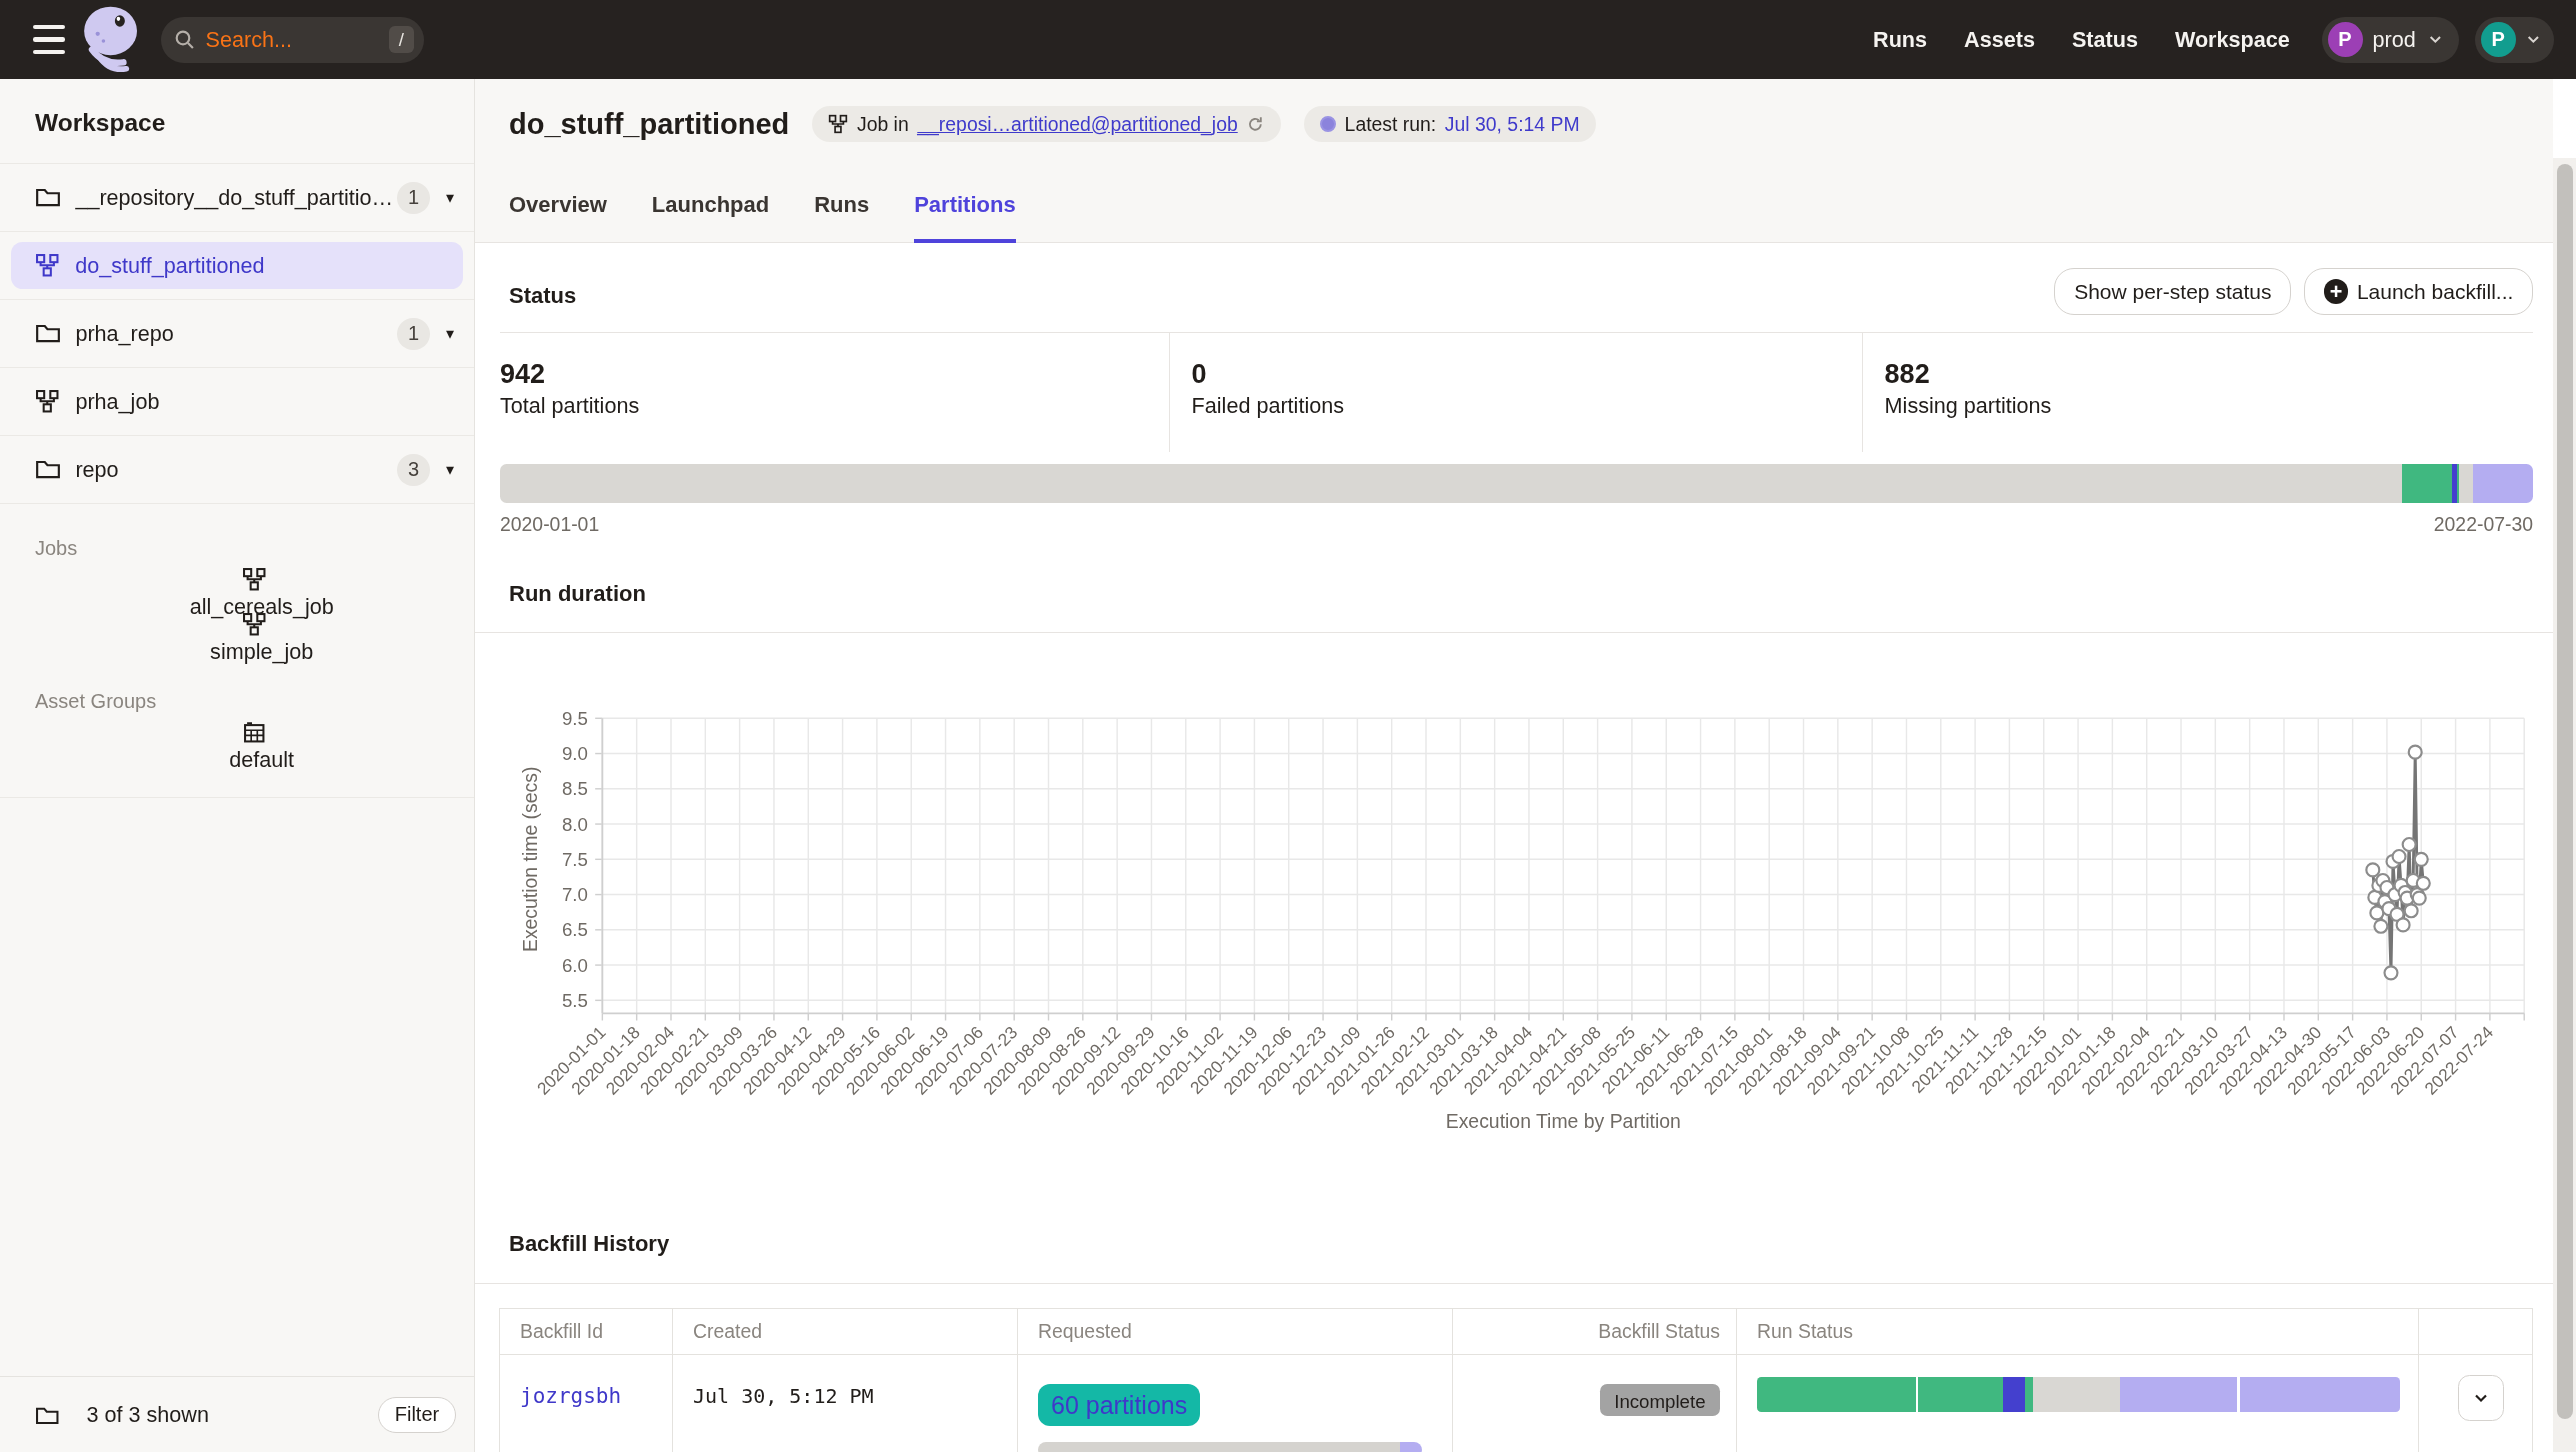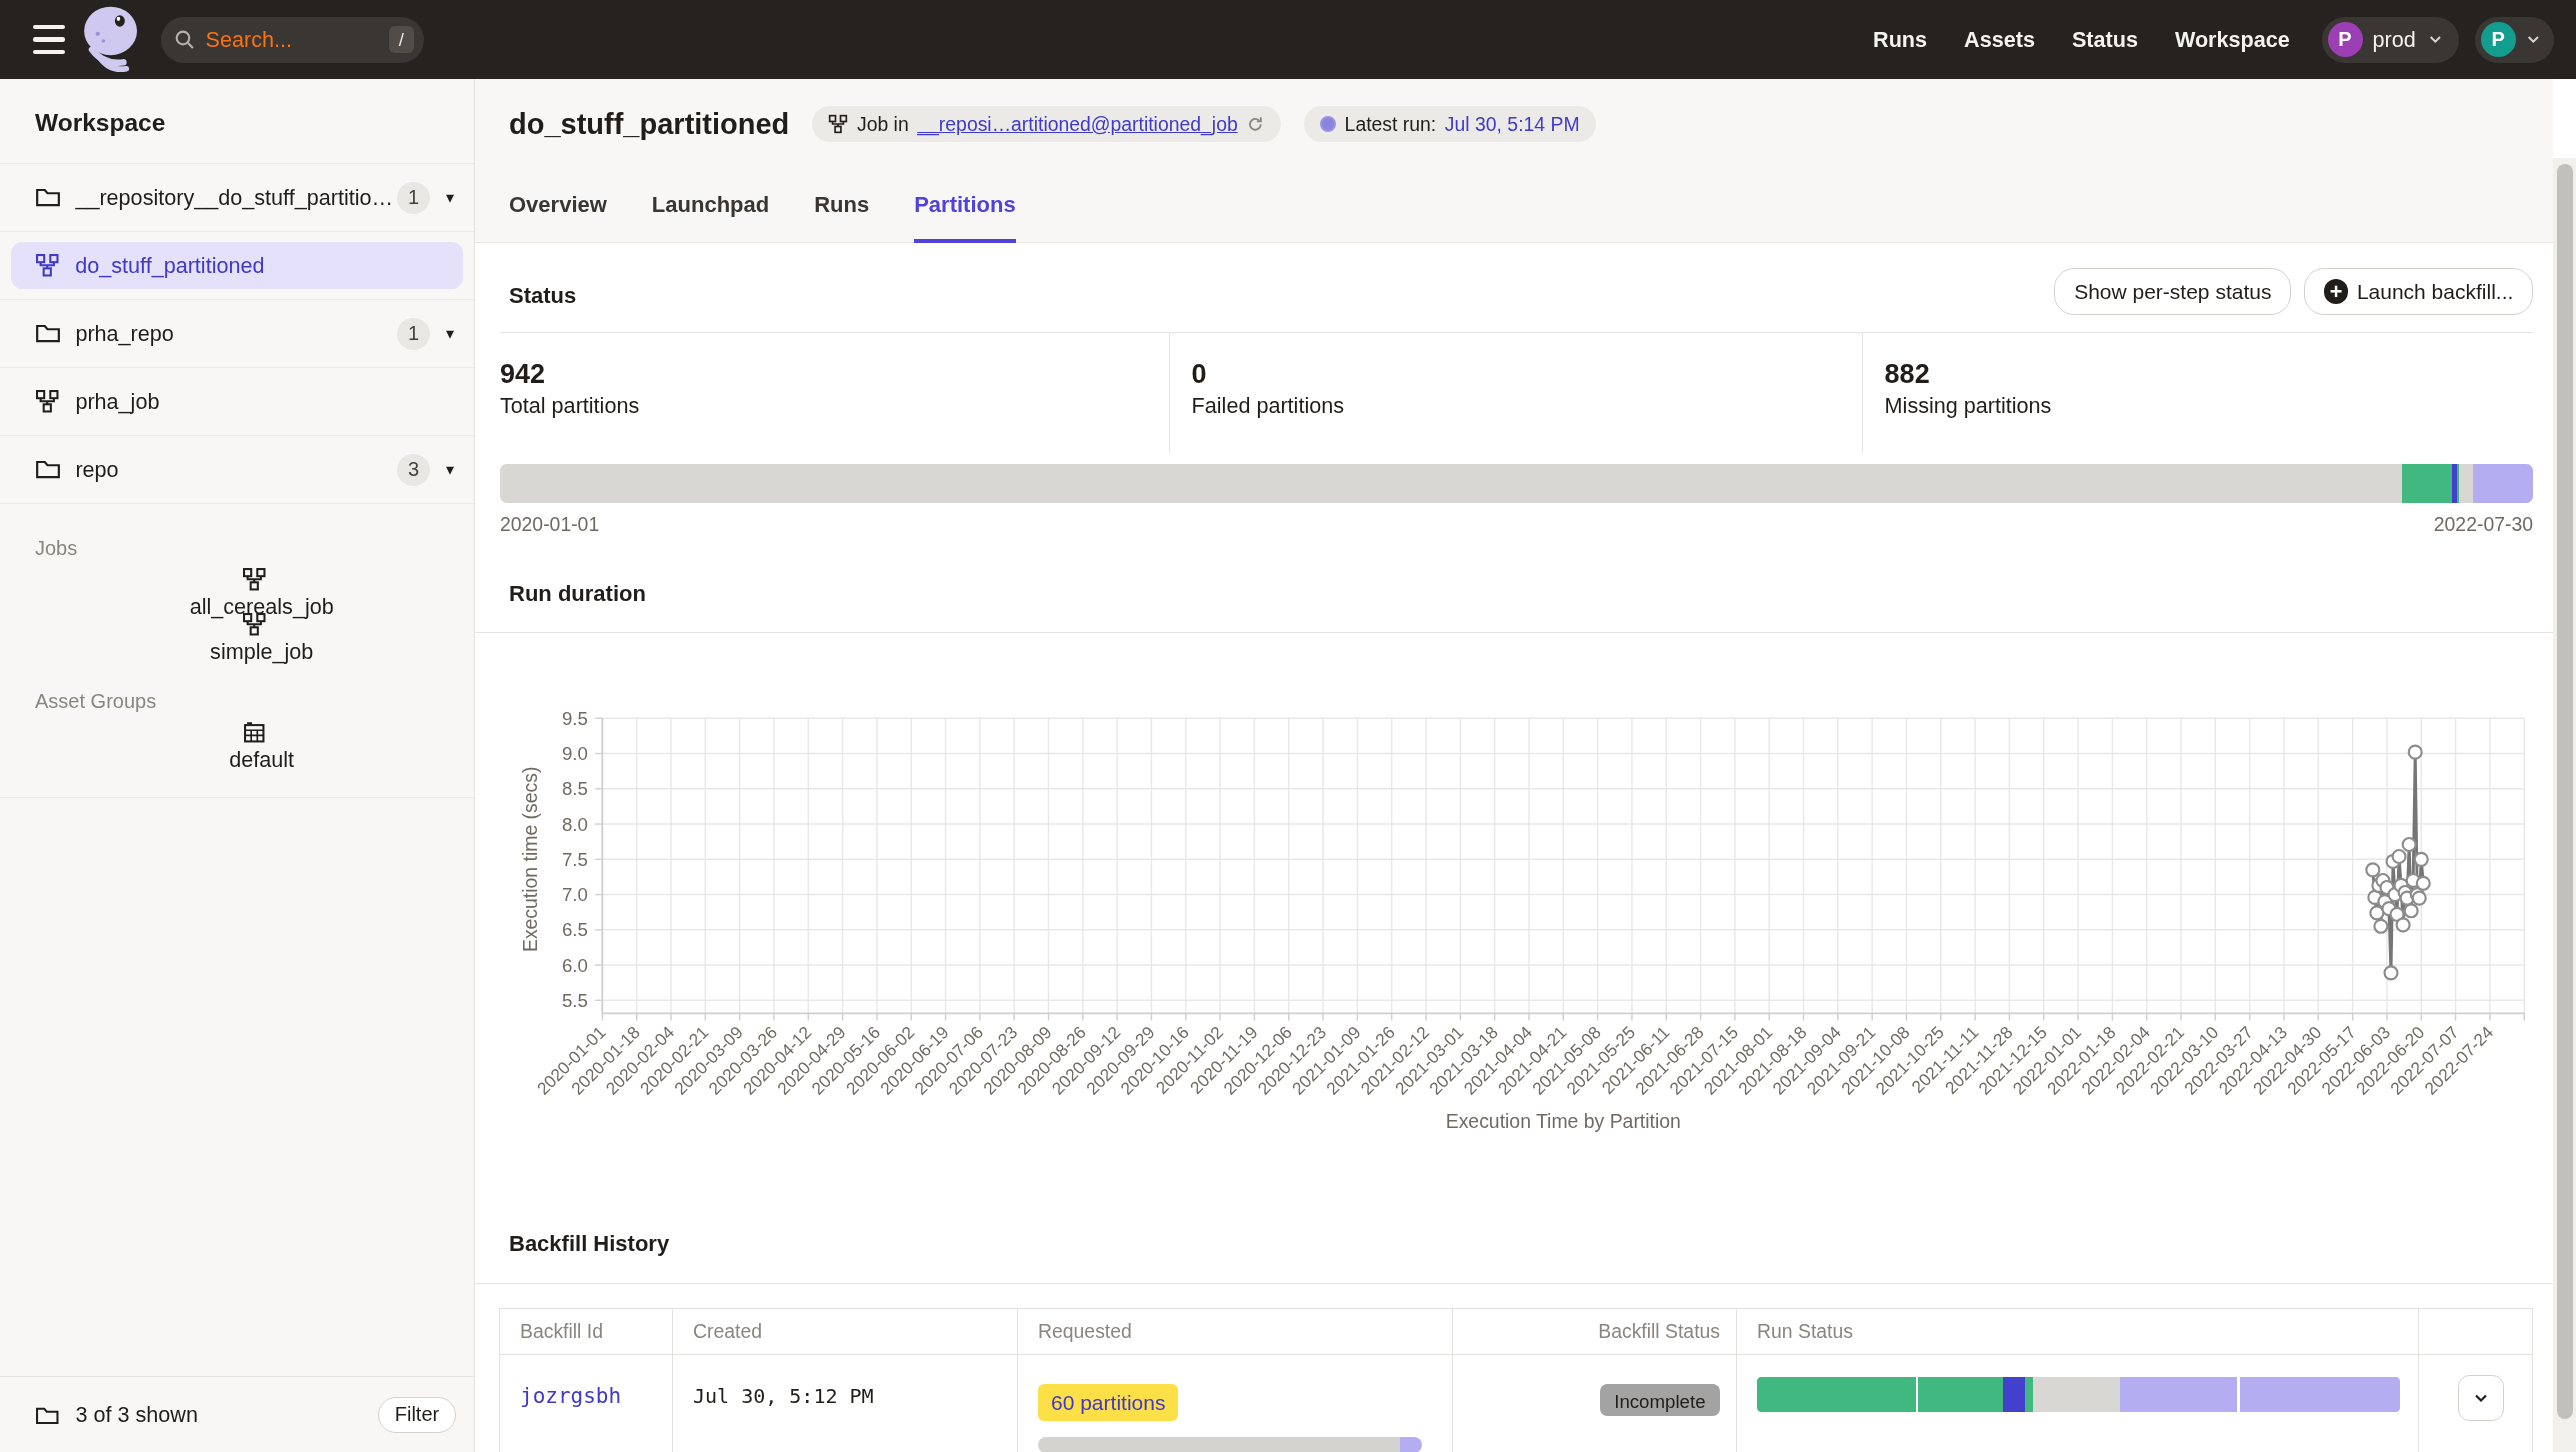--- a/index.html
+++ b/index.html
@@ -45,21 +45,21 @@
   .s-row.activewrap { padding:0 10.8px; }
   .activepill { background:#E5E1FA; border-radius:11.5px; height:47px; width:100%;
                 display:flex; align-items:center; padding:0 24px; }
   .activepill .lbl { margin-left:14.4px; font-size:21.6px; color:#3F38C9; }
   .sec-label { font-size:20px; color:#8A857F; padding:33px 0 7.2px 35px; }
   .sec-item { height:45px; display:flex; align-items:center; padding-left:35px; cursor:pointer;flex-direction:column; }
   .sec-item .lbl { margin-left:14.4px; font-size:21.6px; }
   .side-bottom-divider { border-bottom:0.7px solid #EBE9E5; margin-top:32px; }
   .side-footer { position:absolute; left:0; bottom:0; width:100%; height:76px;
                  border-top:0.7px solid #E5E3DF; display:flex; align-items:center; padding:0 18px 0 35px; }
-  .side-footer .lbl { margin-left:16px; font-size:21.6px; }
+  .side-footer .lbl { margin-left:27px; font-size:21.6px; }
   .btn { background:#fff; border:1.1px solid #D5D2CE; border-radius:20px; font-size:20px;
          color:#211D1A; display:inline-flex; align-items:center; justify-content:center;
          cursor:pointer; font-family:"Liberation Sans",sans-serif; }
   .filterbtn { margin-left:auto; width:78px; height:36px; }
 
   
   .main { position:absolute; left:475px; top:79px; width:2078px; height:1373px; background:#fff; }
   .topstrip { position:absolute; left:0; top:0; width:100%; height:164px; background:#F8F7F5;
               border-bottom:1.4px solid #E7E4E1; }
   .headerbar { position:absolute; left:34px; top:27px; display:flex; align-items:center; gap:23px; }
@@ -102,22 +102,22 @@
   .bftable { position:absolute; left:24px; top:1229px; width:2034px; border:0.7px solid #E4E2DE;
              font-size:20px; }
   .bfrow { display:grid; grid-template-columns:173px 345px 435px 284px 682px 114px; }
   .bfrow > div { border-right:0.7px solid #E4E2DE; padding:0 0 0 20px; }
   .bfrow > div:last-child { border-right:none; }
   .bfhead > div { color:#8A857F; font-size:19.4px; height:45px; display:flex; align-items:center; }
   .bfhead { border-bottom:0.7px solid #E4E2DE; }
   .bfdata > div { height:158px; padding-top:29px; }
   .cell-right { display:flex; justify-content:flex-end; padding-right:16px !important; }
   .idlink { color:#3F38C9; font-size:21px; cursor:pointer; }
-  .chip { display:inline-block; background:#fde047; color:#3F38C9; font-size:21px;
-          border-radius:6px; padding:6.5px 13px; cursor:pointer; }
+  .chip { display:inline-block; background:#14b8a6; color:#3F38C9; font-size:25px;
+          border-radius:12px; padding:6.5px 13px; cursor:pointer; }
   .reqbar { margin-top:16px; width:384px; height:16px; border-radius:8px; overflow:hidden; display:flex; }
   .reqbar div { height:100%; }
   .tag { display:inline-block; background:#a3a3a3; border-radius:7.2px; padding:6.5px 14.4px;
          font-size:18.7px; height:32px; }
   .runbar { width:643px; height:35px; border-radius:4.3px; overflow:hidden; display:flex; margin-top:-7.2px; }
   .runbar div { height:100%; }
   .expandbtn { width:46px; height:46px; border-radius:11.5px; margin-top:-8.6px; margin-left:18.7px; }
 
   
   .scrolltrack { position:absolute; right:0; top:79px; width:23px; height:1373px; background:#F2F0ED; }

